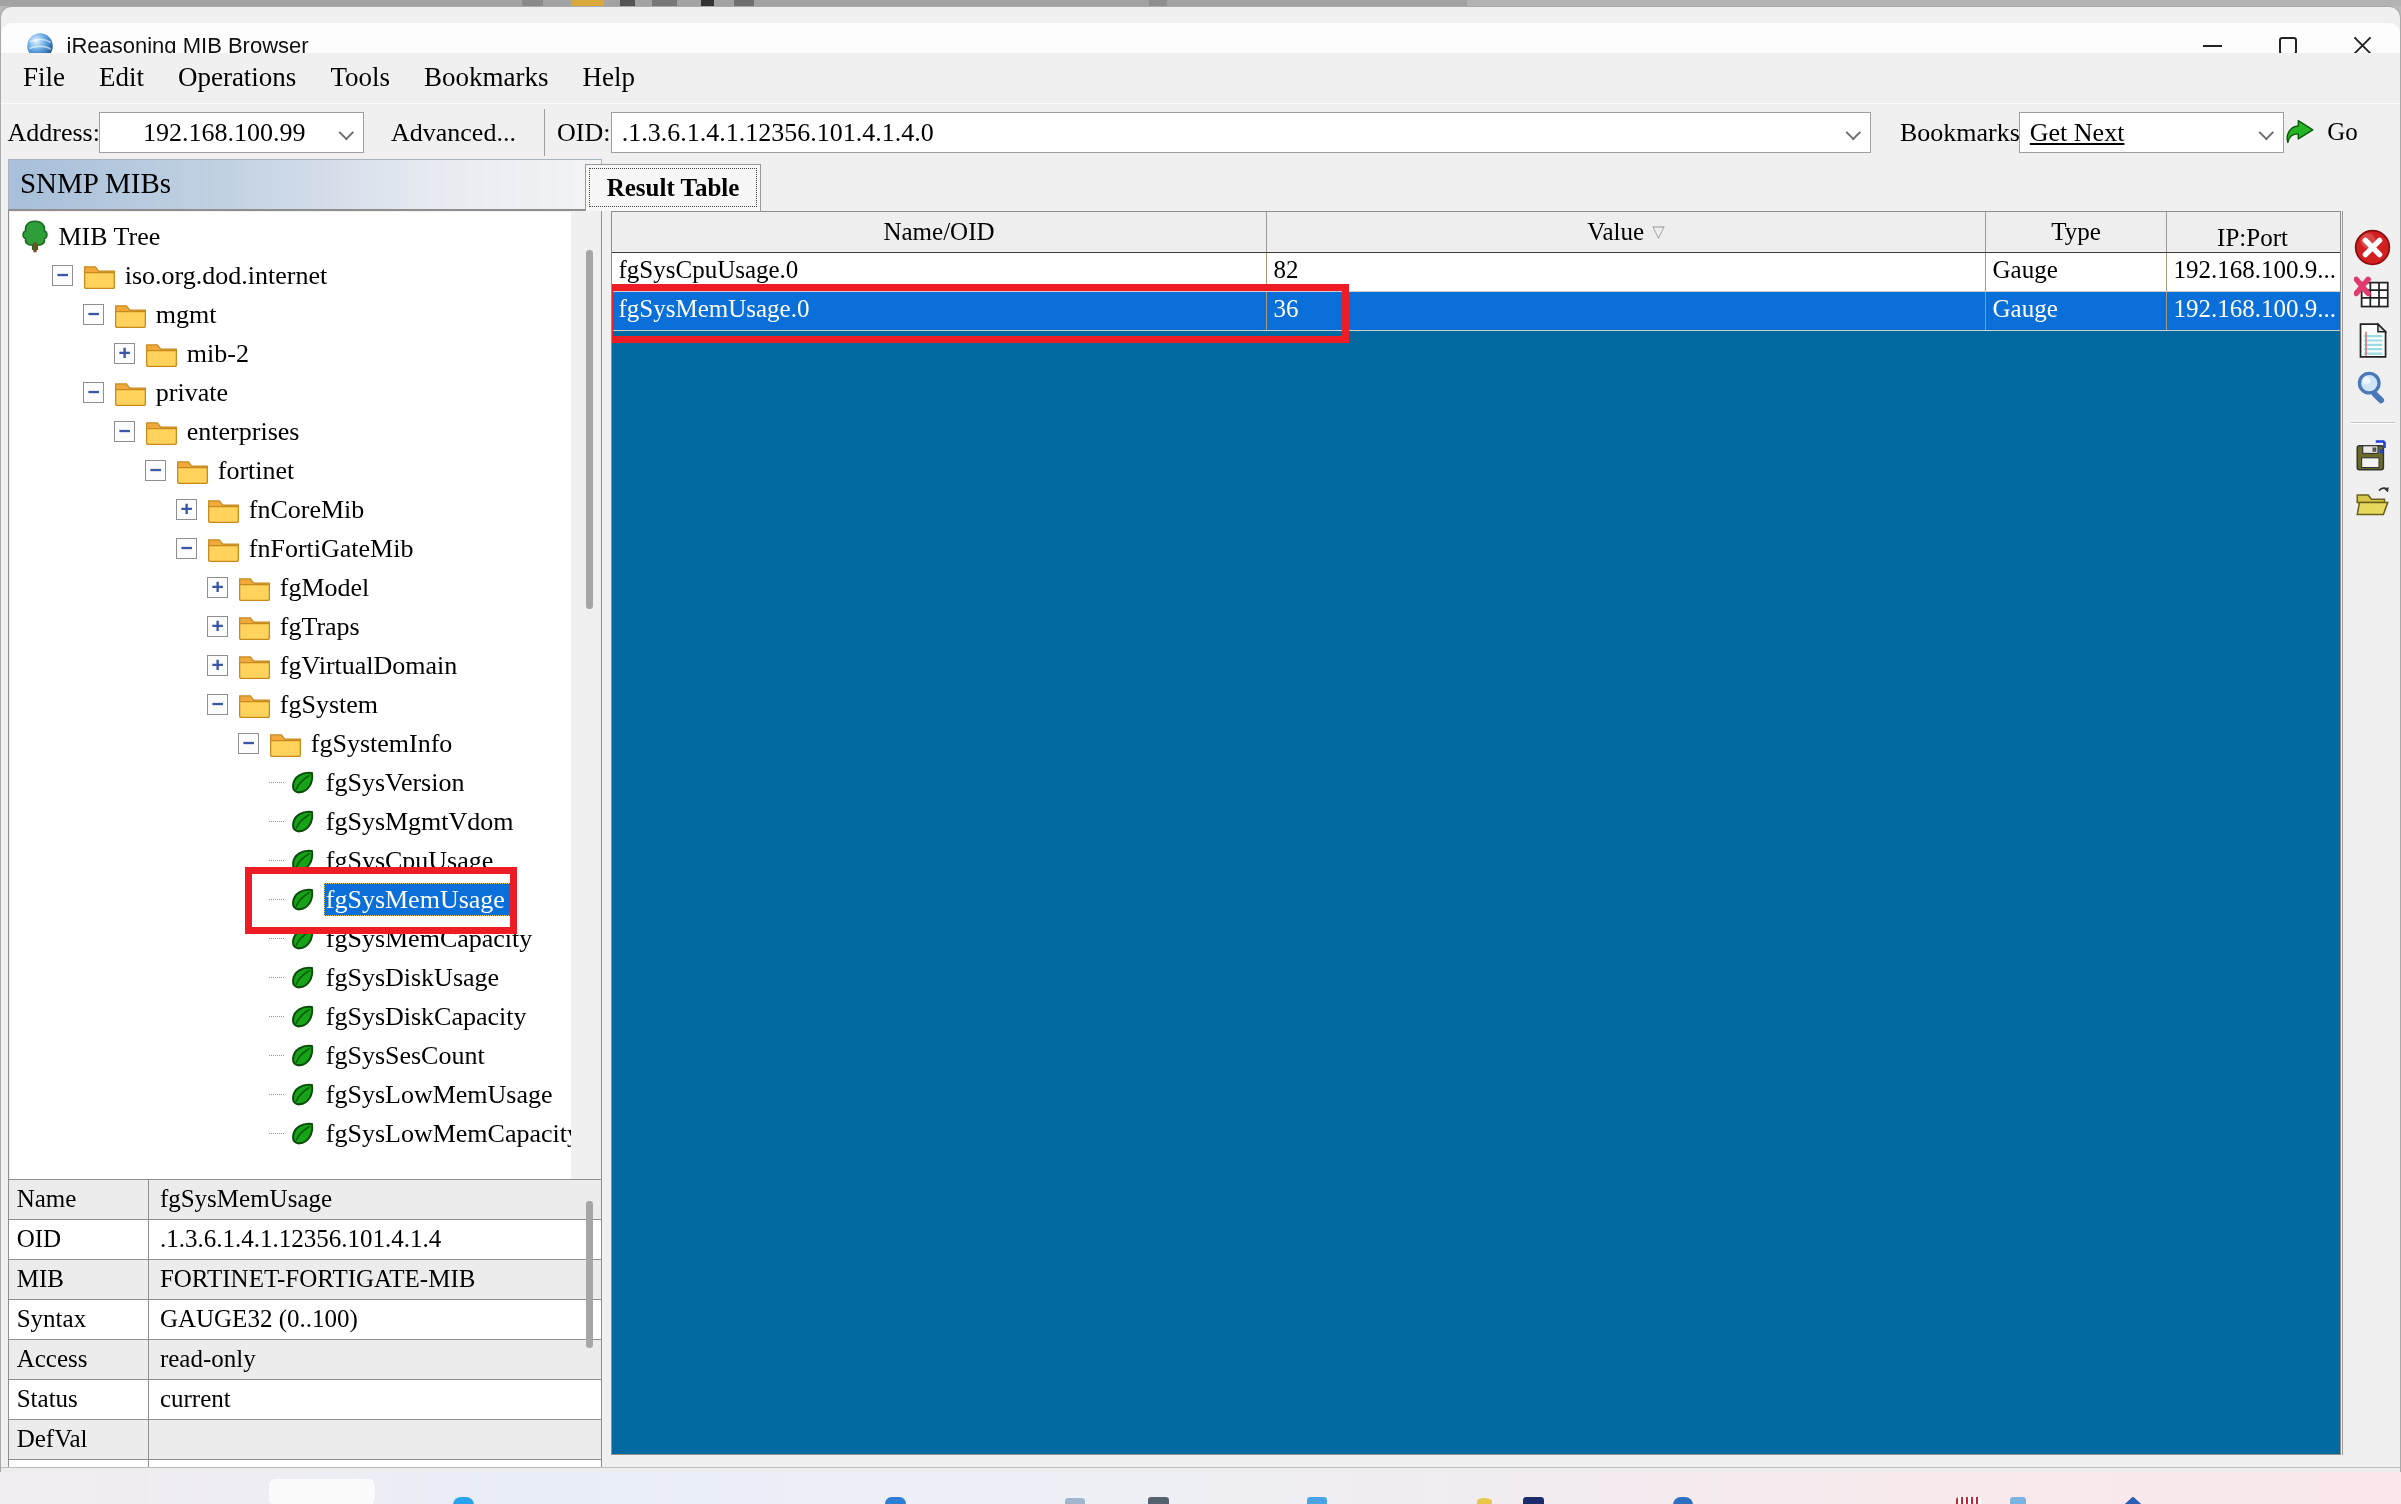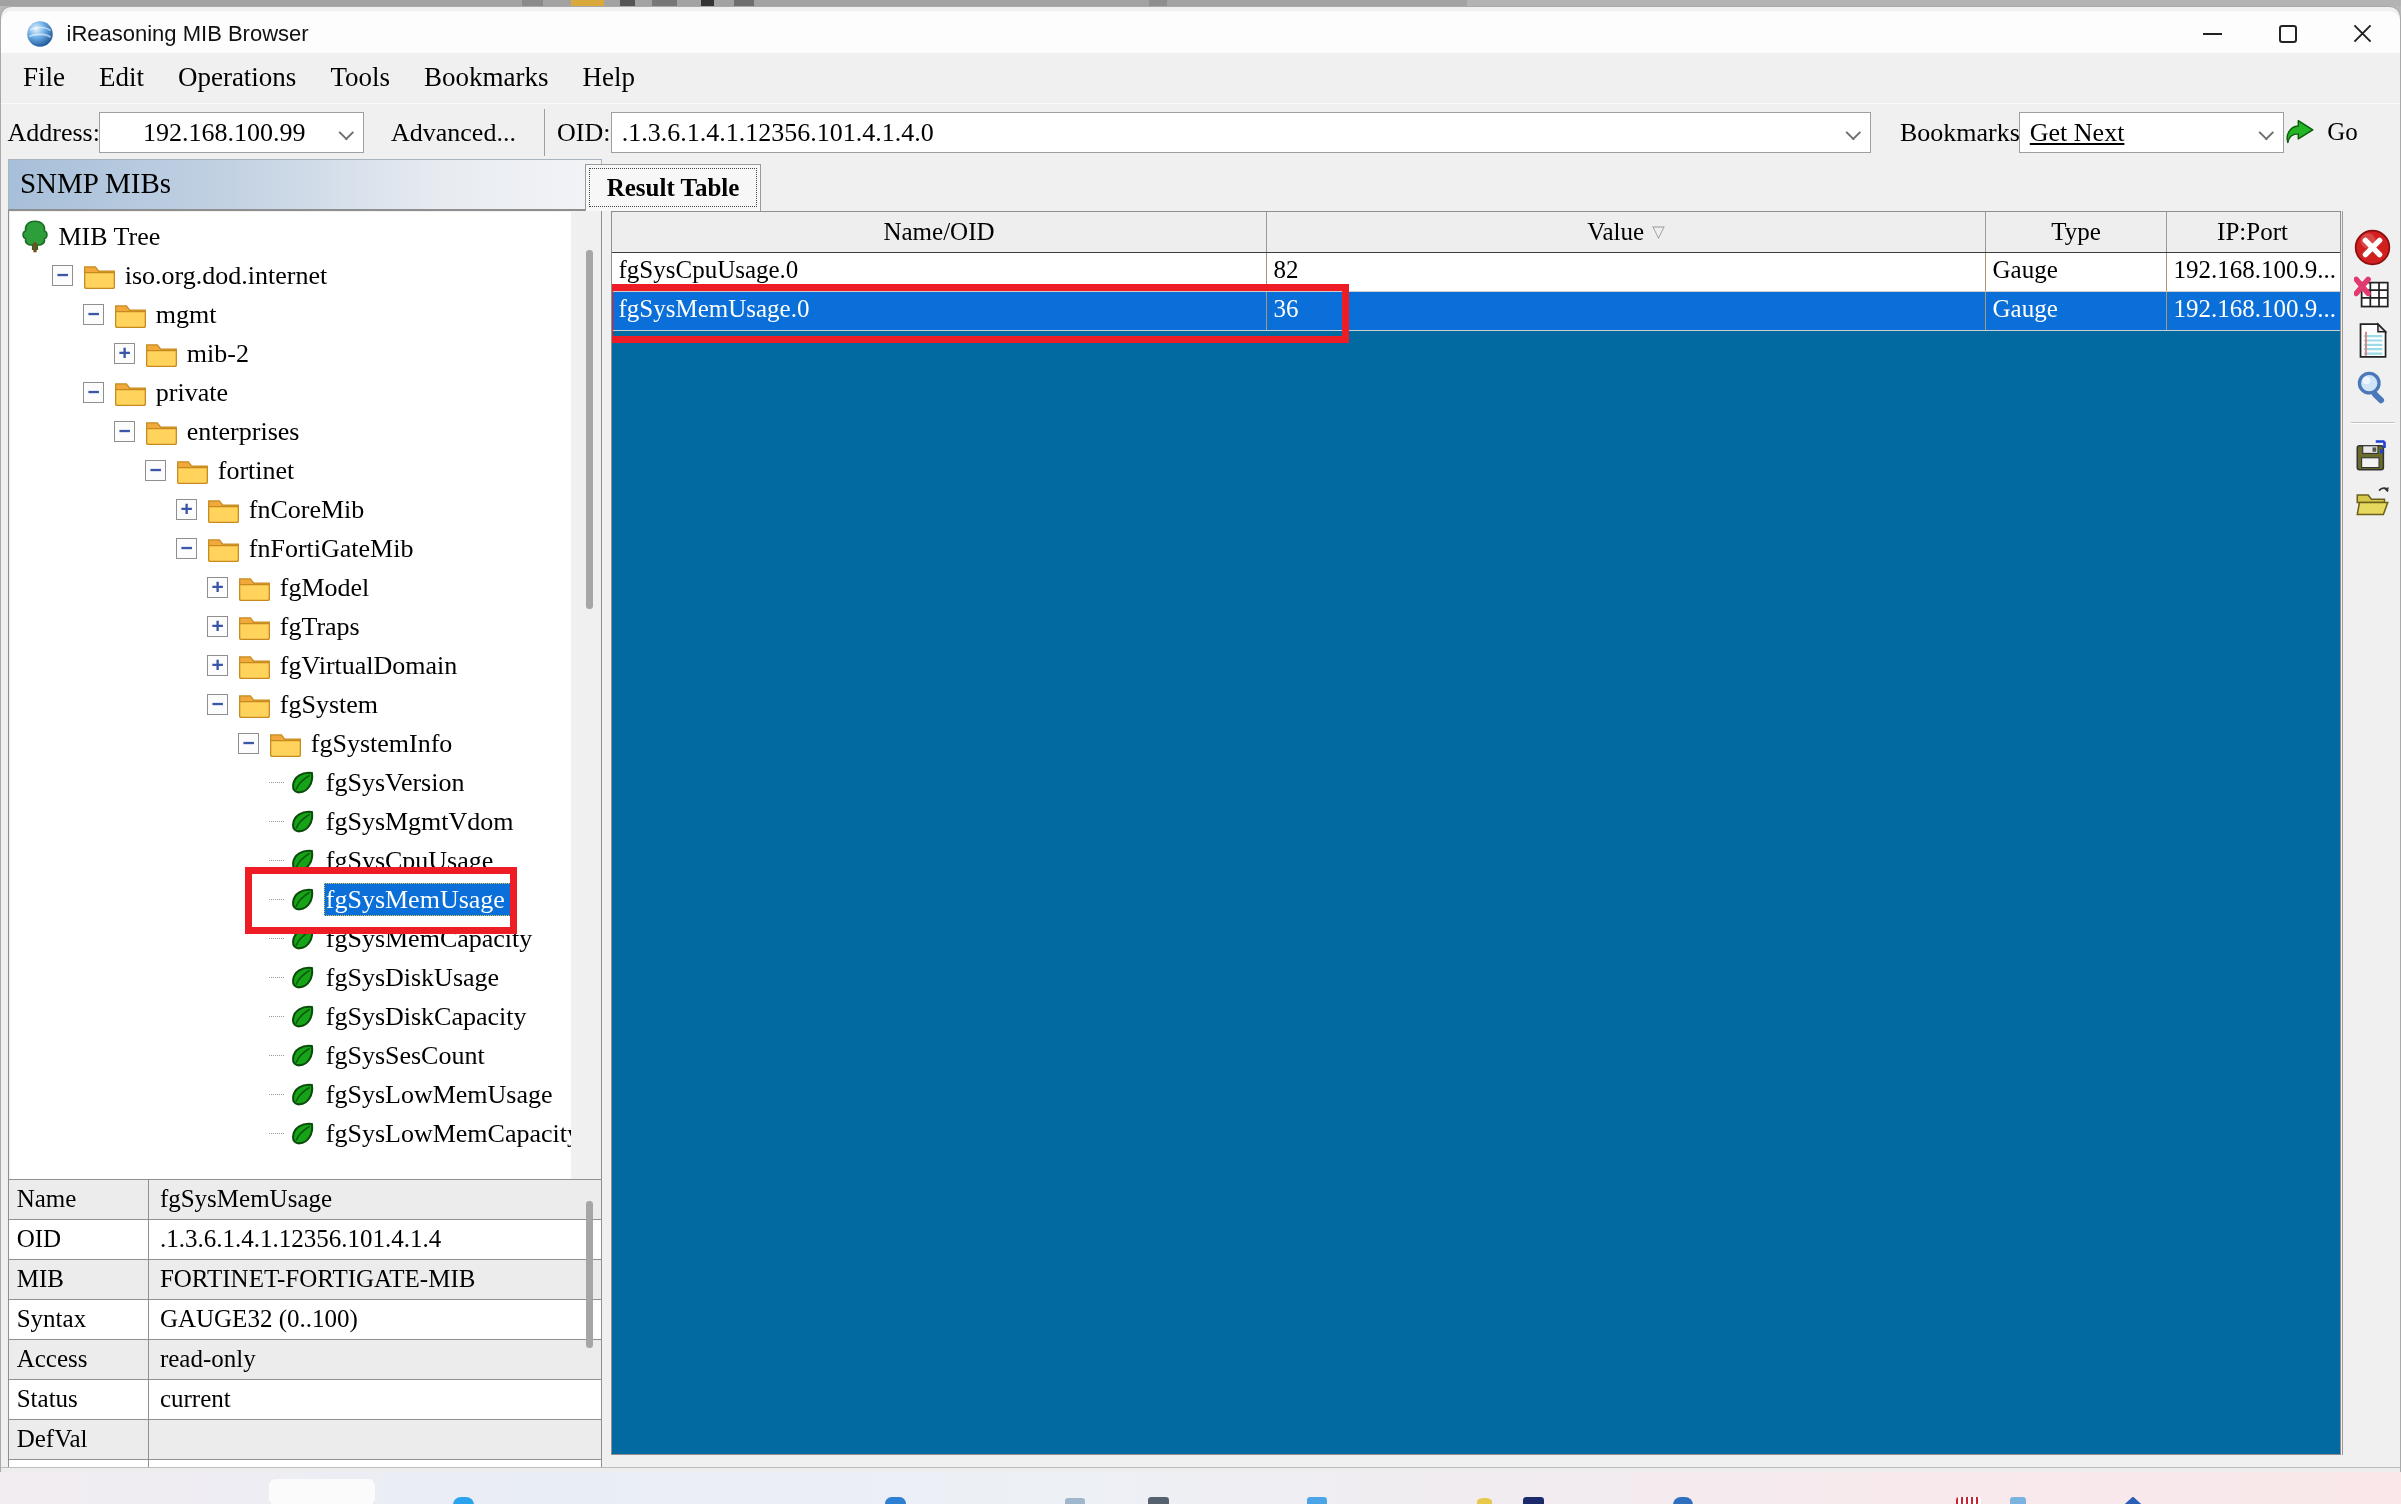--- a/index.html
+++ b/index.html
@@ -9,21 +9,21 @@
   
   .top-sliver { position:absolute; left:0; top:0; width:2401px; height:5.7px; background:#a2a2a2; }
   .top-sliver .frag { position:absolute; top:0; height:5.7px; }
 
   
   .window { position:absolute; left:0; top:5.7px; width:2401px; height:1466px;
             background:#f0f0f0; border:0.8px solid #a9a9a9; border-bottom:none;
             border-radius:11.4px 11.4px 0 0; overflow:hidden; }
 
   
-  .titlebar { position:absolute; left:0; top:4px; width:100%; height:46px; background:#fdfdfd;
+  .titlebar { position:absolute; left:0; top:16px; width:100%; height:46px; background:#fdfdfd;
               display:flex; align-items:center; border-radius:11.4px 11.4px 0 0;
               font-family:"Liberation Sans", sans-serif; }
   .app-icon { width:28px; height:28px; margin-left:24.5px; flex:0 0 auto; }
   .title-text { font-size:22px; color:#111; margin-left:13px; }
   .win-controls { position:absolute; right:0; top:0; height:46px; display:flex; }
   .win-btn { width:75px; height:46px; display:flex; align-items:center; justify-content:center; }
   .glyph-min { width:19.6px; border-top:2.4px solid #222; display:block; }
   .glyph-max { width:18px; height:18px; border:2px solid #222; border-radius:3.3px; display:block; }
 
   
@@ -94,21 +94,21 @@
                 border:1.6px solid #8f8f8f; background:#0369a1; overflow:hidden; }
   .rt-header { display:flex; height:41px; background:#eeeeee; border-bottom:1.6px solid #3c3c3c; }
   .rt-hcell { font-size:25px; display:flex; align-items:center; justify-content:center;
               border-right:1.2px solid #9a9a9a; position:relative; }
   .rt-hcell:last-child { border-right:none; }
   .sort-ind { font-size:16.3px; color:#9a9a9a; margin-left:8.2px; }
   .rt-row { display:flex; height:39px; background:#fff; border-bottom:0.8px solid #cfcfcf; }
   .rt-cell { font-size:25px; padding:3.3px 0 0 6.5px; border-right:1.2px solid #a89878;
              white-space:nowrap; overflow:hidden; }
   .rt-cell:last-child { border-right:none; }
-  .col-name { width:655px; } .col-value { width:719px; } .col-type { width:181px; } .col-ip { width:171px; }
+  .col-name { width:655px; } .col-value { width:719px; } .col-type { width:181px; } .col-ip { width:171px;align-items:flex-end; }
   .rt-row.selected { background:#0a6fd8; color:#fff; }
 
   
   .side-toolbar { position:absolute; left:2341px; top:52px; width:60px; height:1244px;
                   background:#f0f0f0; border-left:1.6px solid #9a9a9a;
                   display:flex; flex-direction:column; align-items:center; padding-top:18px; }
   .side-icon { width:37px; height:37px; margin-bottom:9.8px; }
   .side-icon svg { width:37px; height:37px; display:block; }
   .side-sep { width:44px; border-top:1.6px solid #c2c2c2; border-bottom:1.6px solid #fff; margin:6.5px 0 11.4px; }
 

